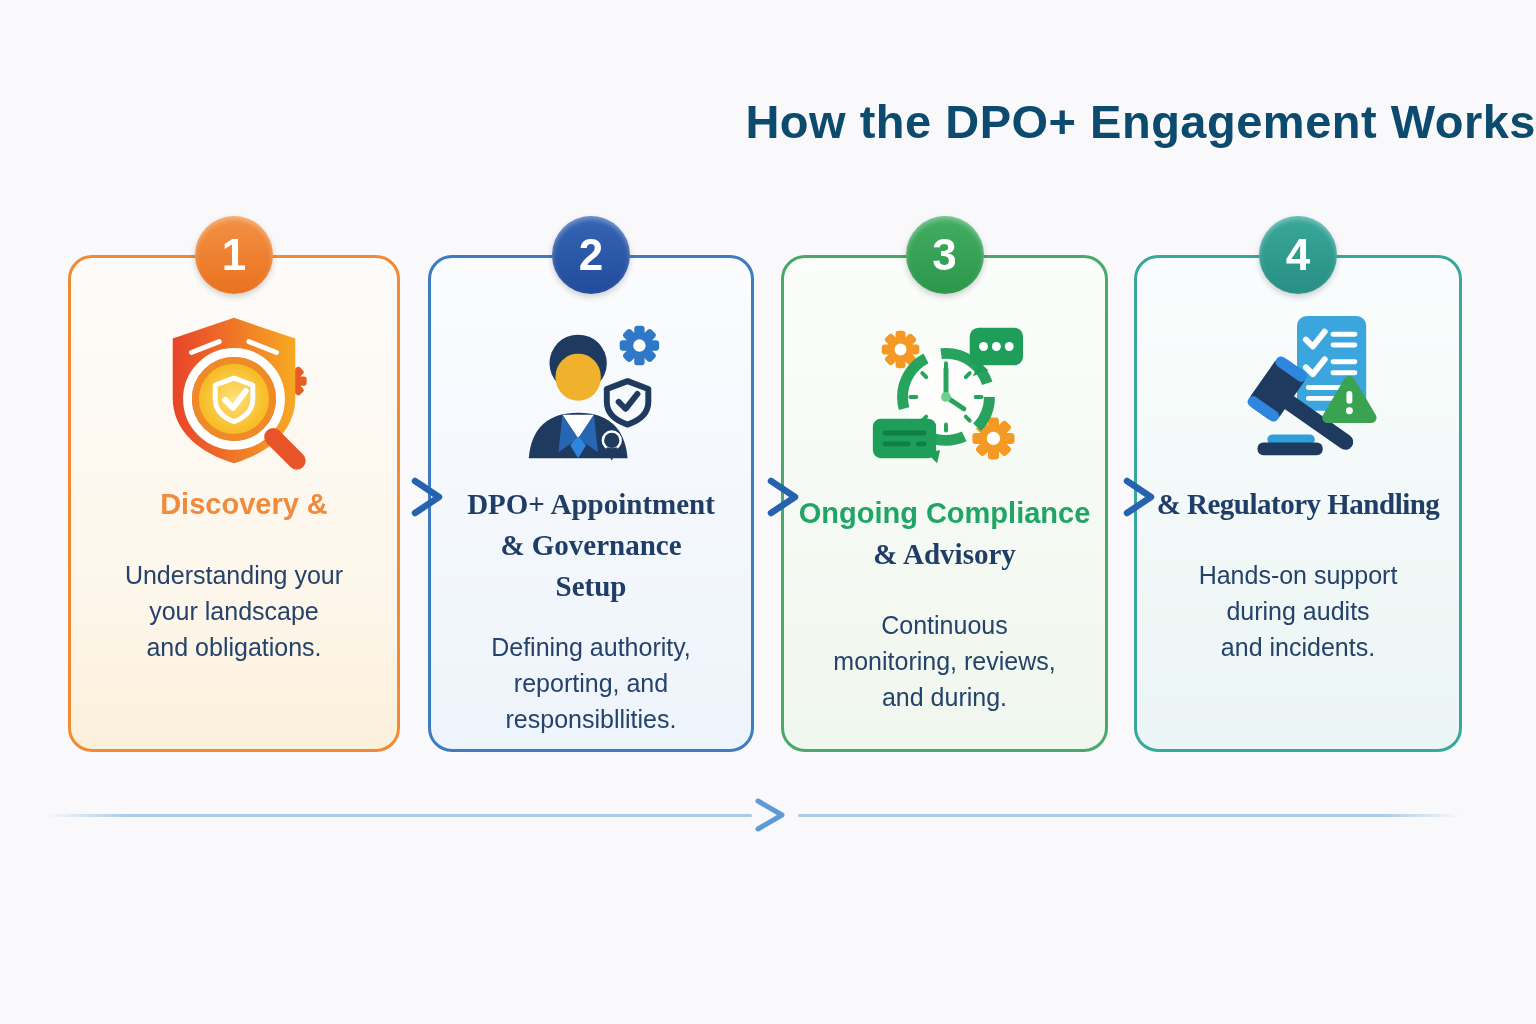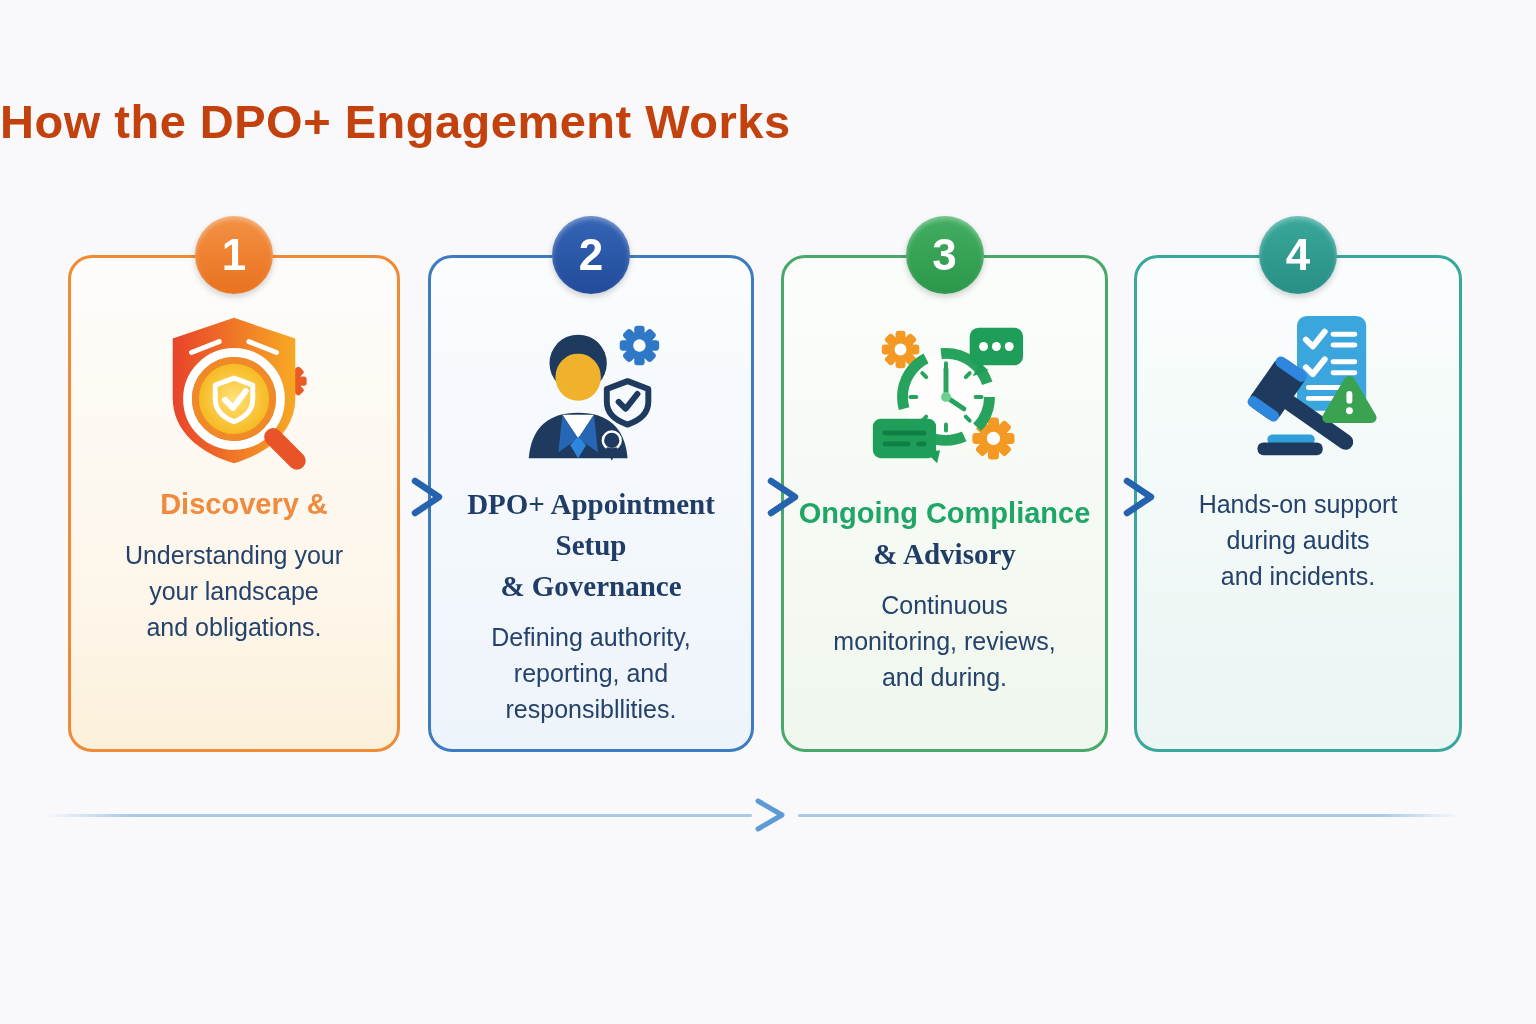--- a/index.html
+++ b/index.html
@@ -6,23 +6,23 @@
   body {
     width:1536px; height:1024px;
     background:#f9f9fb;
     font-family:"Liberation Sans", sans-serif;
     overflow:hidden;
   }
   .canvas { position:relative; width:1536px; height:1024px; }
 
   .main-title {
     position:absolute; top:94px; left:0; width:100%;
-    text-align:left;
+    text-align:right;
     font-size:47px; font-weight:bold; letter-spacing:0.5px;
-    color:#c2410c;
+    color:#0c4a6e;
   }
 
   .card {
     position:absolute; top:255px; height:497px;
     border-radius:24px; border:3px solid;
     box-sizing:border-box;
     text-align:center;
   }
   .card-1 { left:68px;  width:332px; border-color:#f08a34;
     background:linear-gradient(180deg,#fdfcfa 0%,#fdf6ea 70%,#fbf0da 100%); }
@@ -48,23 +48,23 @@
   .icon-wrap { width:168px; height:168px; margin:48px auto 0; }
   .icon-wrap svg { width:100%; height:100%; }
 
   .card-title { margin-top:10px; font-size:29px; font-weight:bold; line-height:41px; }
   .card-title .line { display:block; }
   .t-orange { color:#f08a3c;padding-left:20px; }
   .t-navy   { color:#1f3d66;font-family:Liberation Serif, serif; }
   .t-green  { color:#1fa566;margin-top:19px; }
   .card-4 .card-title { letter-spacing:-0.5px; }
 
-  .card-desc { margin-top:12px; font-size:25px; line-height:36px; color:#25426b; }
+  .card-desc { margin-top:32px; font-size:25px; line-height:36px; color:#25426b; }
   .card-desc .line { display:block; }
-  .card-2 .card-desc { margin-top:12px; }
+  .card-2 .card-desc { margin-top:22px; }
 
   .arrow { position:absolute; top:475px; width:64px; height:44px; z-index:5; }
   .arrow-1 { left:381px; }
   .arrow-2 { left:737px; }
   .arrow-3 { left:1093px; }
 
   .flow-line { position:absolute; top:814px; height:3px; border-radius:2px; }
   .flow-line-left  { left:45px;  width:707px;
     background:linear-gradient(90deg, rgba(169,201,230,0) 0%, #a9c9e6 12%, #a9c9e6 100%); }
   .flow-line-right { left:798px; width:662px;
@@ -145,22 +145,22 @@
         <path d="M56 110 L72 134 L52 148 z" fill="#2766b3"></path>
         <path d="M88 110 L72 134 L92 148 z" fill="#2766b3"></path>
         <path d="M72 132 l8 9 -8 13 -8 -13 z" fill="#2e86de"></path>
         <circle cx="106" cy="136" r="9" fill="#1f3a5f" stroke="#ffffff" stroke-width="2.5"></circle>
         <path d="M101 143 l-4 11 6 -3 3 5 4 -11 z" fill="#1f3a5f"></path>
         <path d="M111 143 l4 11 -6 -3 -3 5 -4 -11 z" fill="#1f3a5f"></path>
       </svg>
     </div>
     <div class="card-title">
       <span class="line t-navy">DPO+ Appointment</span>
+      <span class="line t-navy">&amp; Governance</span>
       <span class="line t-navy">Setup</span>
-      <span class="line t-navy">&amp; Governance</span>
     </div>
     <div class="card-desc">
       <span class="line">Defining authority,</span>
       <span class="line">reporting, and</span>
       <span class="line">responsibllities.</span>
     </div>
   </div>
 
   <div class="card card-3">
     <div class="badge badge-3">3</div>
@@ -227,20 +227,21 @@
           <rect x="-18" y="19" width="36" height="11" rx="5" fill="#2e86de"></rect>
         </g>
         <rect x="54" y="130" width="48" height="10" rx="5" fill="#2e9fd8"></rect>
         <rect x="44" y="138" width="66" height="13" rx="6" fill="#1e3a5f"></rect>
         <path d="M137 76 L159 113 H115 Z" fill="#3aa352" stroke="#3aa352" stroke-width="11" stroke-linejoin="round"></path>
         <rect x="134" y="86" width="6" height="13" rx="3" fill="#fff"></rect>
         <circle cx="137" cy="106" r="3.5" fill="#fff"></circle>
       </svg>
     </div>
     <div class="card-title">
+      <span class="line t-navy">&amp; Regulatory Handling</span>
     </div>
     <div class="card-desc">
       <span class="line">Hands-on support</span>
       <span class="line">during audits</span>
       <span class="line">and incidents.</span>
     </div>
   </div>
 
   <div class="arrow arrow-1">
     <svg viewBox="0 0 64 44">

